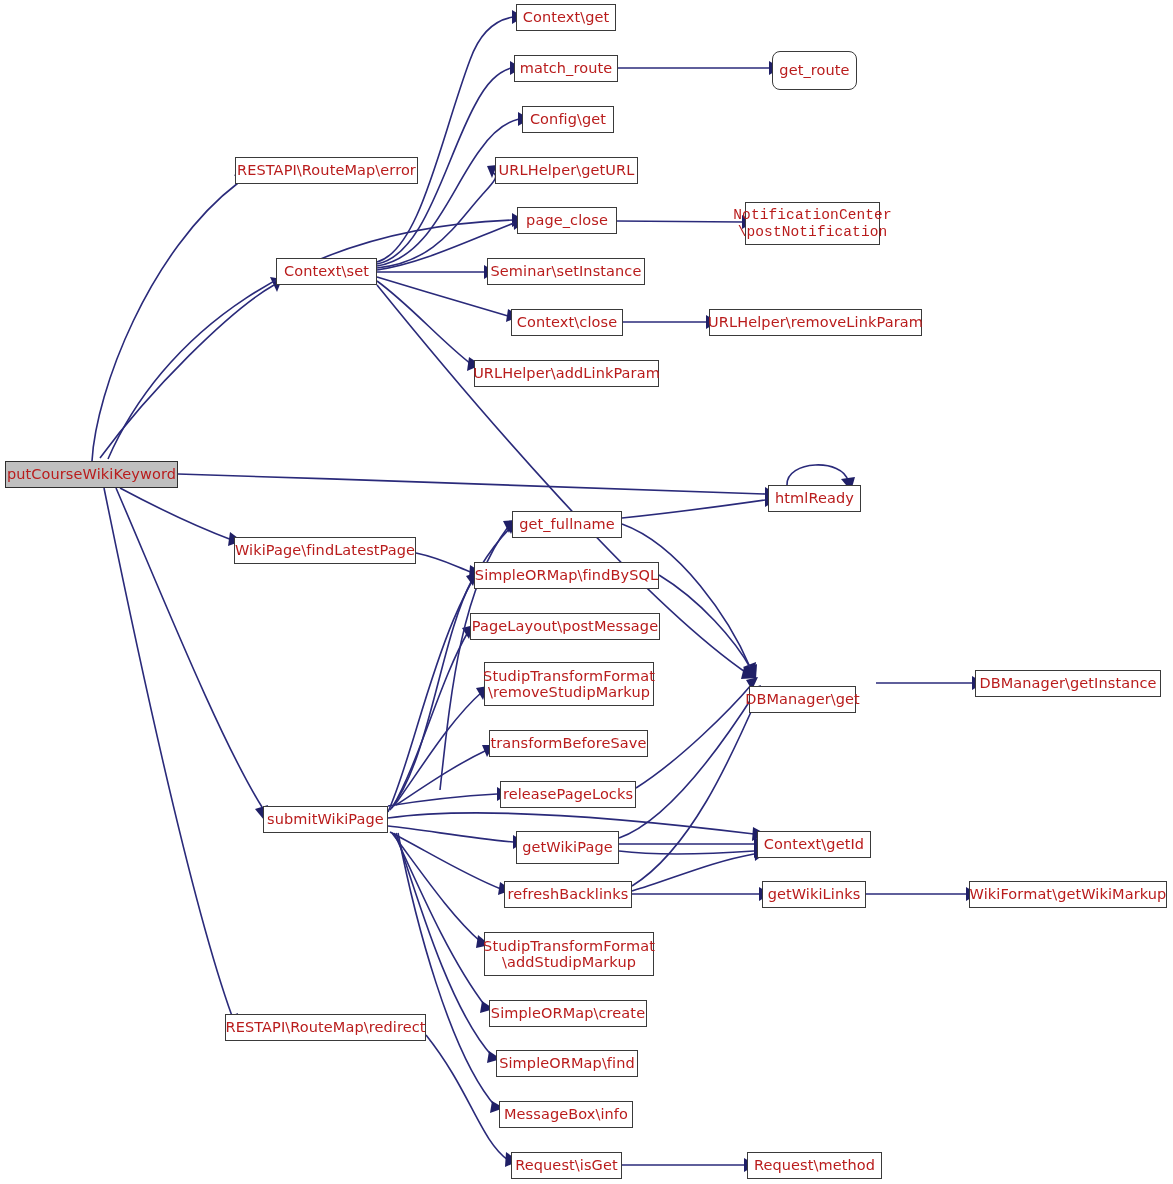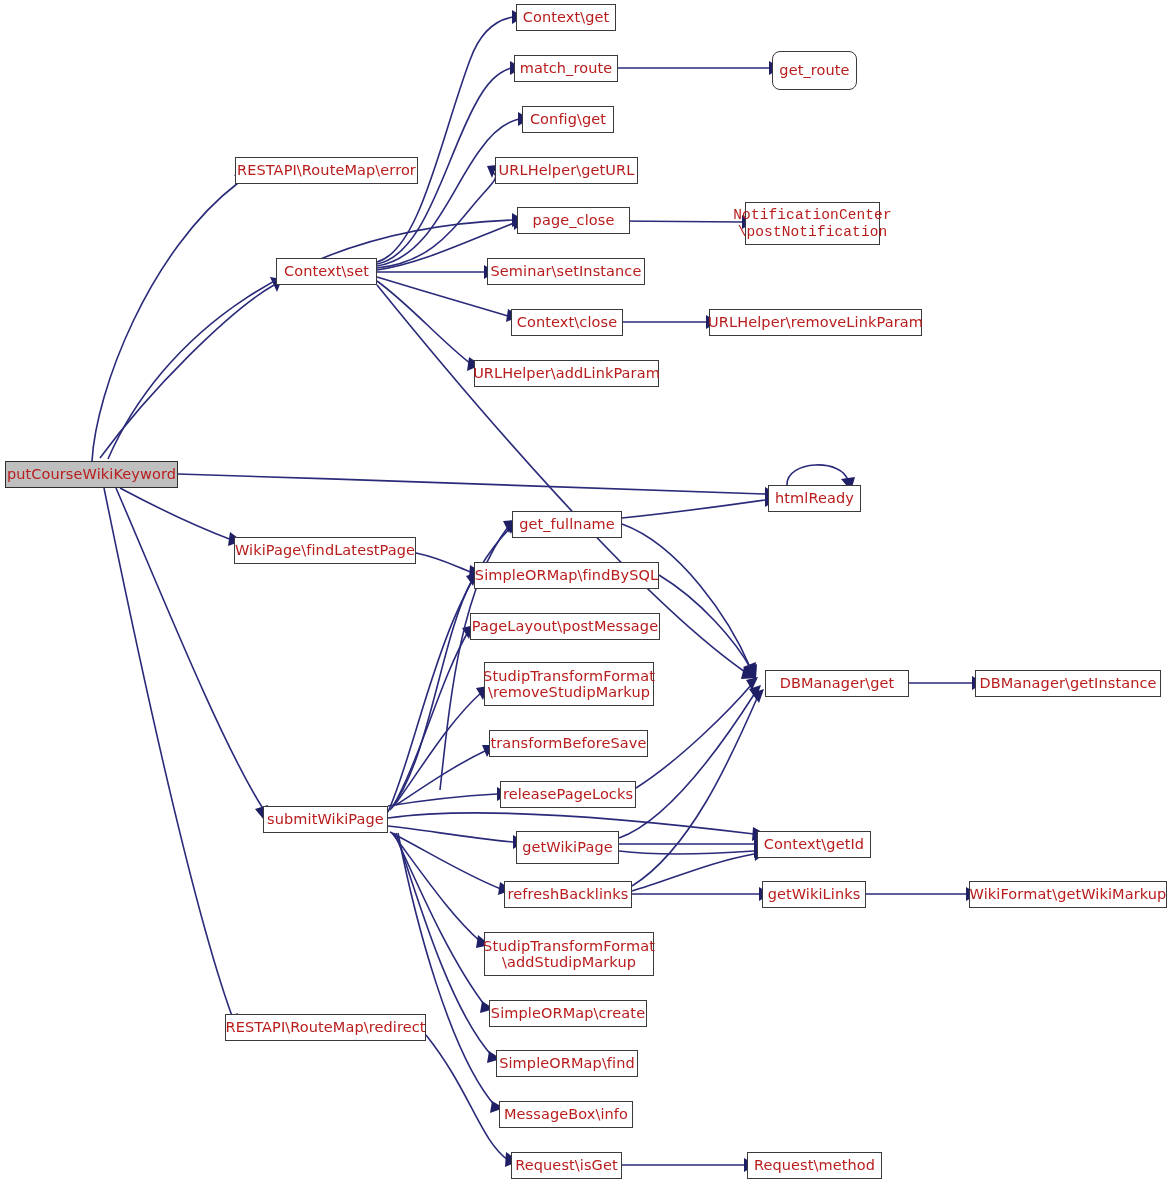--- a/index.html
+++ b/index.html
@@ -190,21 +190,21 @@
 
   <div class="nodes">
     <div class="node root" style="left:5px;top:461px;width:173px;height:27px;">putCourseWikiKeyword</div>
     <div class="node" style="left:235px;top:157px;width:183px;height:27px;">RESTAPI\RouteMap\error</div>
     <div class="node" style="left:276px;top:258px;width:101px;height:27px;">Context\set</div>
     <div class="node" style="left:516px;top:4px;width:100px;height:27px;">Context\get</div>
     <div class="node" style="left:514px;top:55px;width:104px;height:27px;">match_route</div>
     <div class="node" style="left:772px;top:51px;width:85px;height:39px;border-radius:8px;">get_route</div>
     <div class="node" style="left:522px;top:106px;width:92px;height:27px;">Config\get</div>
     <div class="node" style="left:495px;top:157px;width:143px;height:27px;">URLHelper\getURL</div>
-    <div class="node" style="left:517px;top:207px;width:113px;height:27px;">page_close</div>
+    <div class="node" style="left:517px;top:207px;width:100px;height:27px;">page_close</div>
     <div class="node" style="left:745px;top:202px;width:135px;height:43px;font-family:Liberation Mono, monospace;">NotificationCenter
 \postNotification</div>
     <div class="node" style="left:487px;top:258px;width:158px;height:27px;">Seminar\setInstance</div>
     <div class="node" style="left:511px;top:309px;width:112px;height:27px;text-align:right;">Context\close</div>
     <div class="node" style="left:709px;top:309px;width:213px;height:27px;">URLHelper\removeLinkParam</div>
     <div class="node" style="left:474px;top:360px;width:185px;height:27px;">URLHelper\addLinkParam</div>
     <div class="node" style="left:768px;top:485px;width:93px;height:27px;">htmlReady</div>
     <div class="node" style="left:234px;top:537px;width:182px;height:27px;">WikiPage\findLatestPage</div>
     <div class="node" style="left:512px;top:511px;width:110px;height:27px;">get_fullname</div>
     <div class="node" style="left:474px;top:562px;width:185px;height:27px;">SimpleORMap\findBySQL</div>
@@ -219,18 +219,18 @@
     <div class="node" style="left:504px;top:881px;width:128px;height:27px;">refreshBacklinks</div>
     <div class="node" style="left:762px;top:881px;width:104px;height:27px;">getWikiLinks</div>
     <div class="node" style="left:969px;top:881px;width:198px;height:27px;">WikiFormat\getWikiMarkup</div>
     <div class="node" style="left:484px;top:932px;width:170px;height:44px;">StudipTransformFormat
 \addStudipMarkup</div>
     <div class="node" style="left:489px;top:1000px;width:158px;height:27px;">SimpleORMap\create</div>
     <div class="node" style="left:496px;top:1050px;width:142px;height:27px;">SimpleORMap\find</div>
     <div class="node" style="left:499px;top:1101px;width:134px;height:27px;">MessageBox\info</div>
     <div class="node" style="left:511px;top:1152px;width:111px;height:27px;">Request\isGet</div>
     <div class="node" style="left:747px;top:1152px;width:135px;height:27px;">Request\method</div>
-    <div class="node" style="left:749px;top:670px;width:144px;height:27px;margin-left:16px;">DBManager\get</div>
+    <div class="node" style="left:749px;top:686px;width:107px;height:27px;">DBManager\get</div>
     <div class="node" style="left:975px;top:670px;width:186px;height:27px;">DBManager\getInstance</div>
     <div class="node" style="left:225px;top:1014px;width:201px;height:27px;">RESTAPI\RouteMap\redirect</div>
   </div>
 
 </div>
 
 </body></html>

